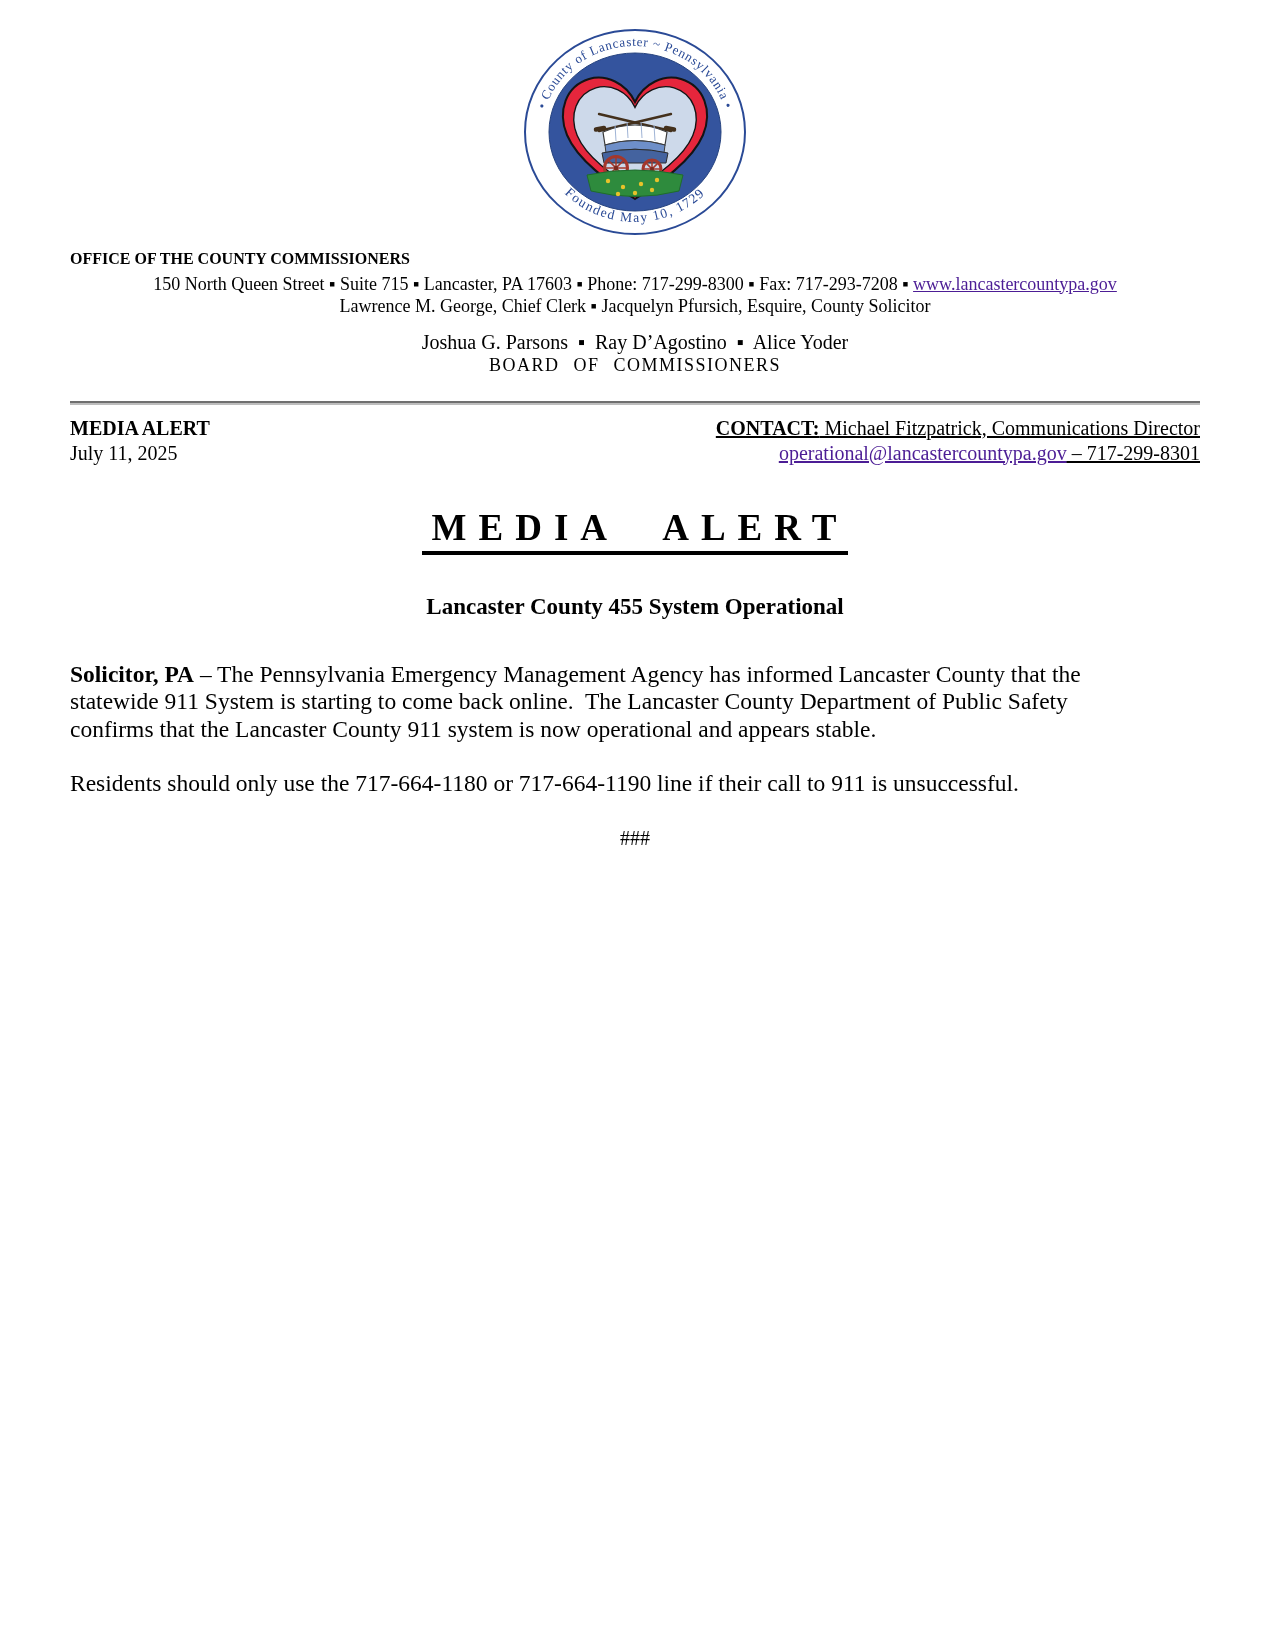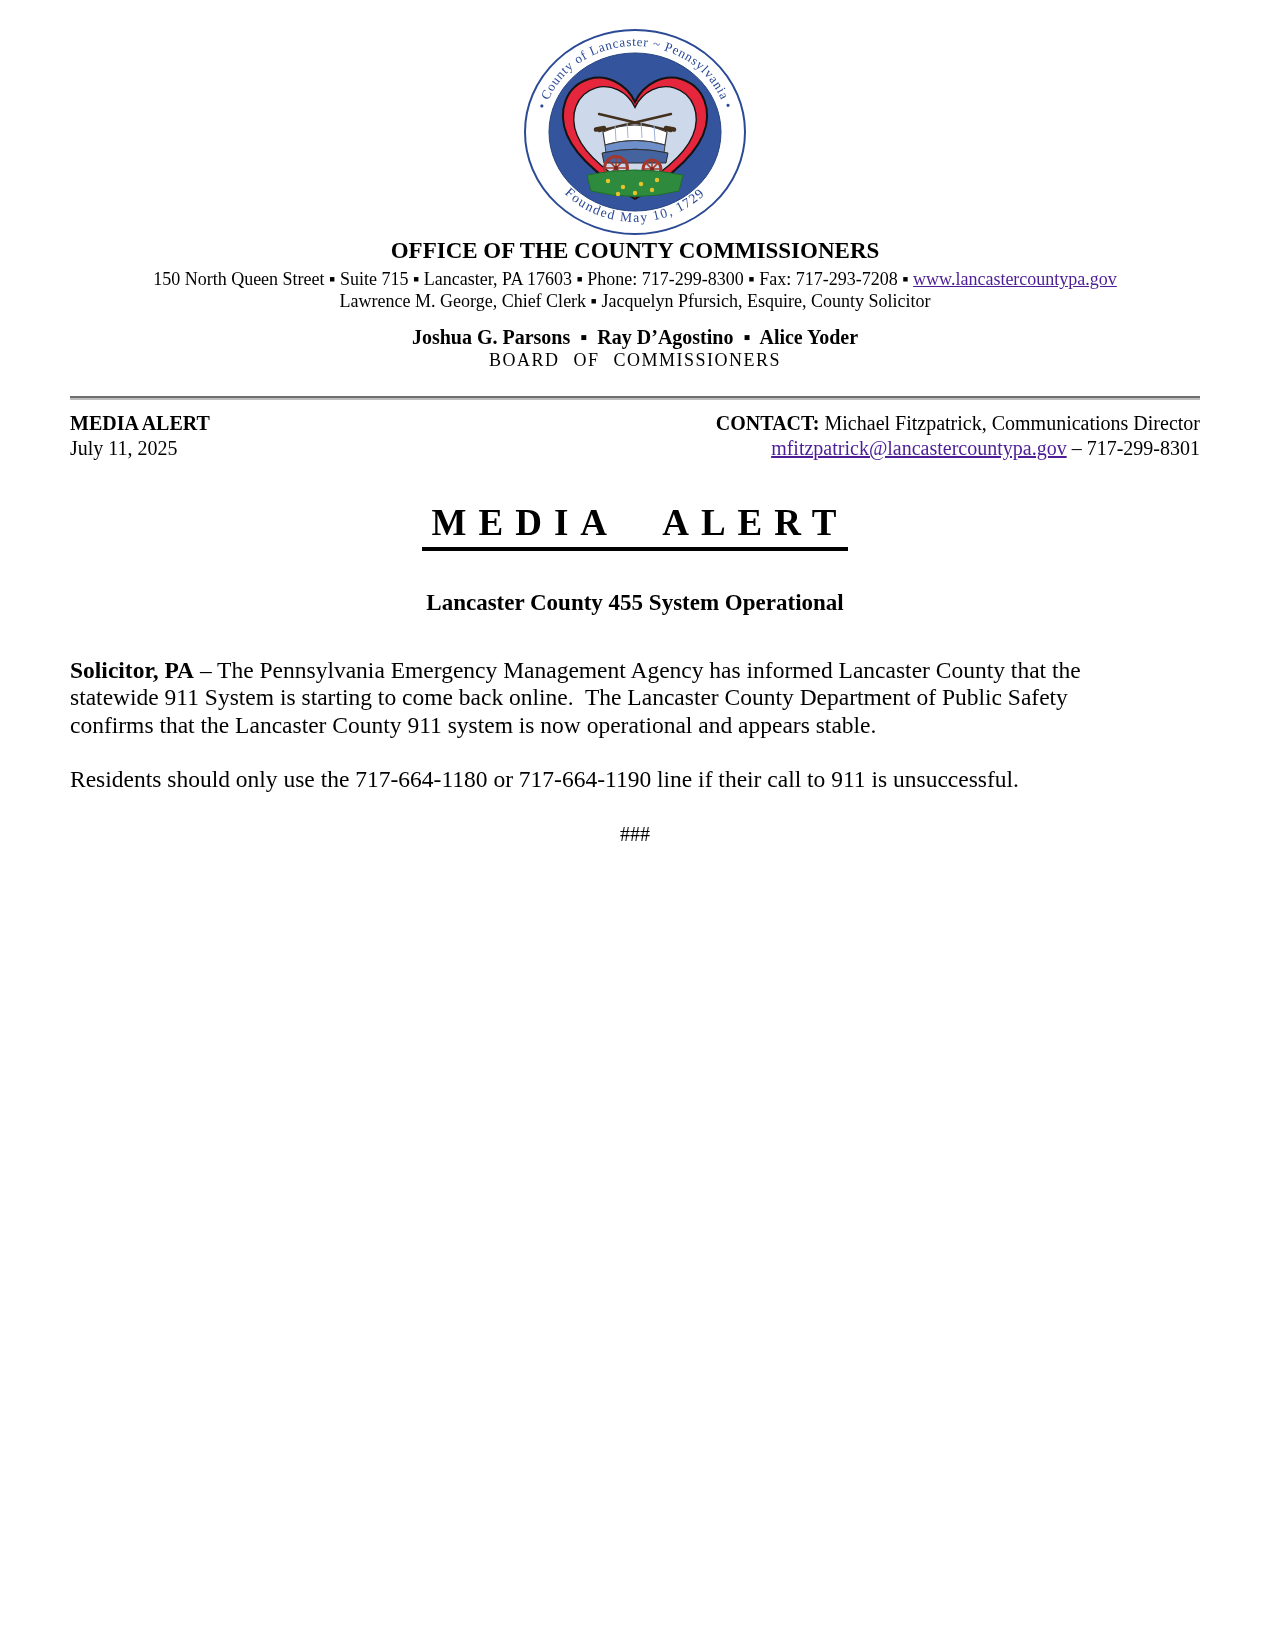--- a/index.html
+++ b/index.html
@@ -15,33 +15,33 @@
   }
   .content { padding: 28px 75px 0 70px; }
 
   .seal { display: block; margin: 0 auto; width: 224px; height: 208px; }
   .seal text { font-family: "Liberation Serif", serif; }
 
   .org-name {
     text-align: center; font-weight: bold; font-size: 38px;
     line-height: 1.15; margin-top: 24px; letter-spacing: 0.5px;
   }
-  .office  { text-align: center; font-weight: bold; font-size: 23px; line-height: 1.1; margin-top: 2px; }
+  .office  { text-align: left; font-weight: bold; font-size: 16px; line-height: 1.1; margin-top: 14px; }
   .address { text-align: center; font-size: 18px; line-height: 22px; margin-top: 5px; white-space: pre-wrap; }
   .staff   { text-align: center; font-size: 18px; line-height: 22px; }
-  .commissioners { text-align: center; font-weight: bold; font-size: 20px; line-height: 24px; margin-top: 13px; white-space: pre-wrap; }
+  .commissioners { text-align: center; font-weight: normal; font-size: 20px; line-height: 24px; margin-top: 13px; white-space: pre-wrap; }
   .board   { text-align: center; font-size: 18px; line-height: 22px; letter-spacing: 1.5px; word-spacing: 8px; }
 
   .rule {
     height: 4px; margin-top: 25px;
     background: linear-gradient(to bottom, #6f6f6f 0 55%, #bdbdbd 55% 100%);
   }
 
   .meta-row { display: flex; justify-content: space-between; font-size: 20px; line-height: 25px; margin-top: 11px; }
-  .meta-right { text-align: right; }
+  .meta-right { text-align: right; text-decoration: underline; }
   .b { font-weight: bold; }
   .link { color: #4c1d95; text-decoration: underline; cursor: pointer; }
 
   .alert-title-wrap { text-align: center; margin-top: 42px; }
   .alert-title {
     display: inline-block; font-size: 37px; font-weight: bold; line-height: 1.1;
     letter-spacing: 12px; word-spacing: 26px;
     border-bottom: 4px solid #000; padding: 0 0 3px 10px;
   }
   .subtitle { text-align: center; font-weight: bold; font-size: 23px; line-height: 1.2; margin-top: 38px; }
@@ -125,21 +125,21 @@
 
     <div class="rule"></div>
 
     <div class="meta-row">
       <div class="meta-left">
         <div class="b">MEDIA ALERT</div>
         <div>July 11, 2025</div>
       </div>
       <div class="meta-right">
         <div><span class="b">CONTACT:</span><span> Michael Fitzpatrick, Communications Director</span></div>
-        <div><a class="link" href="#">mfitzpatrick@lancastercountypa.gov</a><span> – 717-299-8301</span></div>
+        <div><a class="link" href="#">operational@lancastercountypa.gov</a><span> – 717-299-8301</span></div>
       </div>
     </div>
 
     <div class="alert-title-wrap">
       <span class="alert-title">MEDIA ALERT</span>
     </div>
     <div class="subtitle">Lancaster County 455 System Operational</div>
 
     <p class="body-p first"><span class="b">Solicitor, PA</span><span> – The Pennsylvania Emergency Management Agency has informed Lancaster County that the
 statewide 911 System is starting to come back online.  The Lancaster County Department of Public Safety

